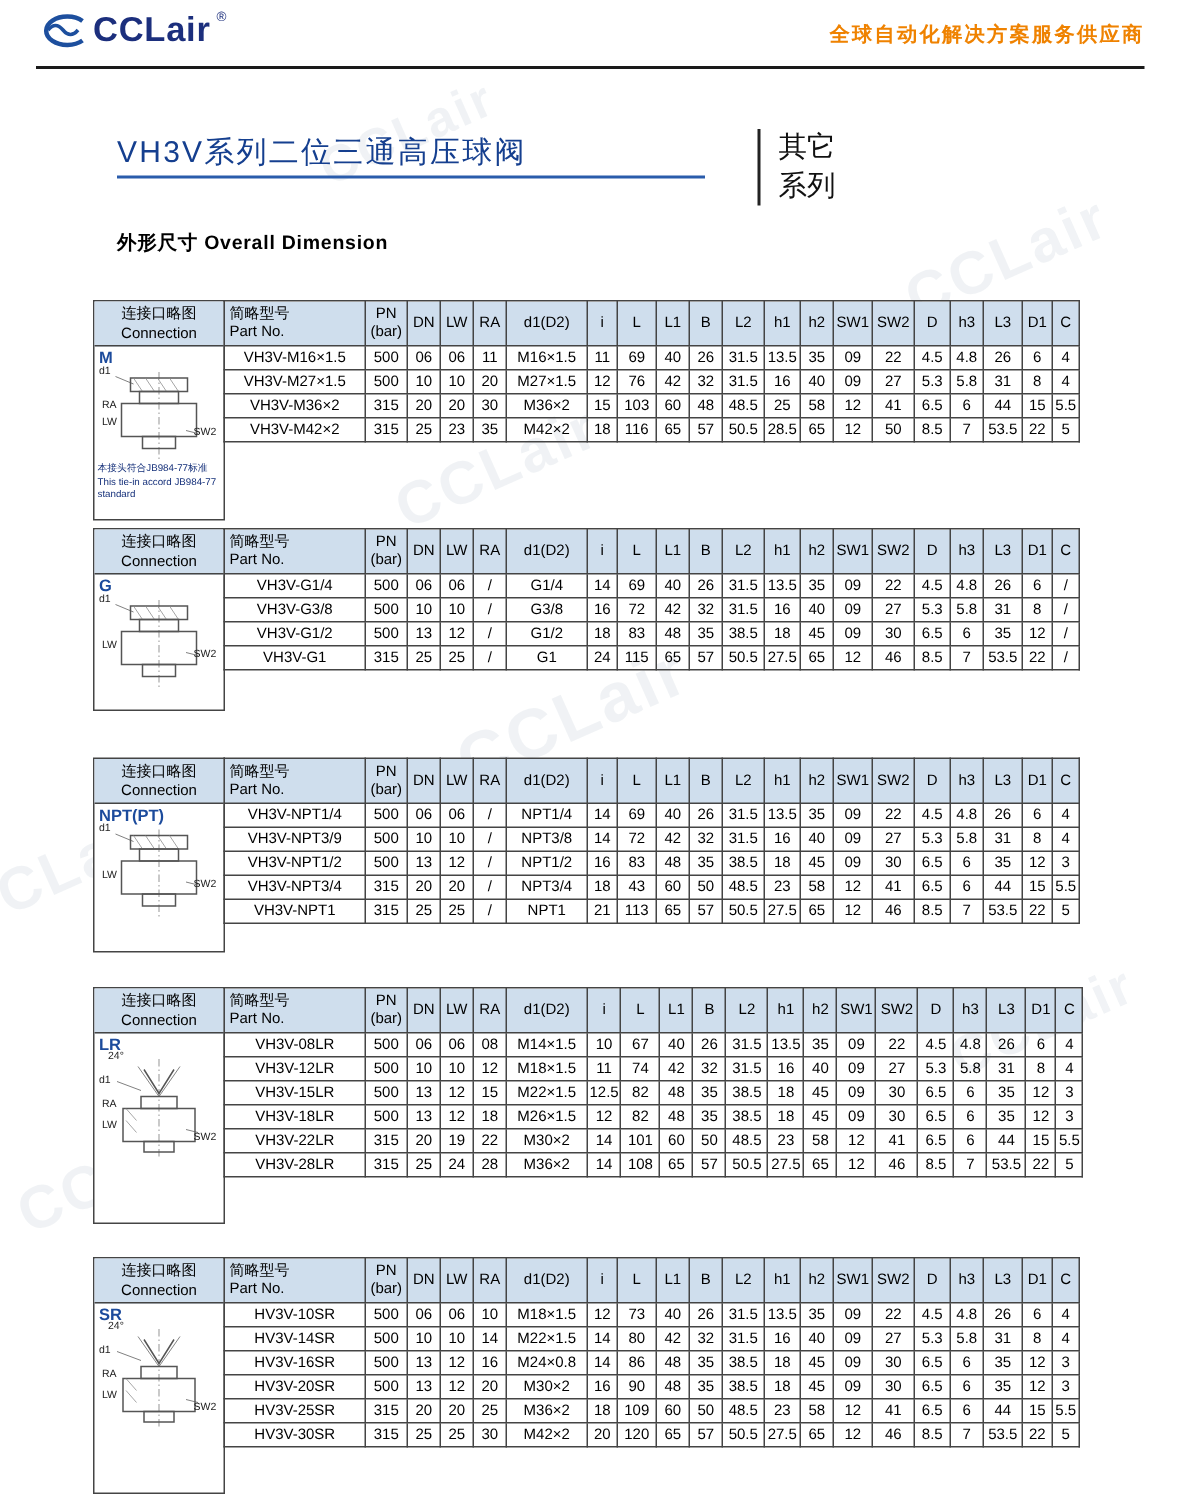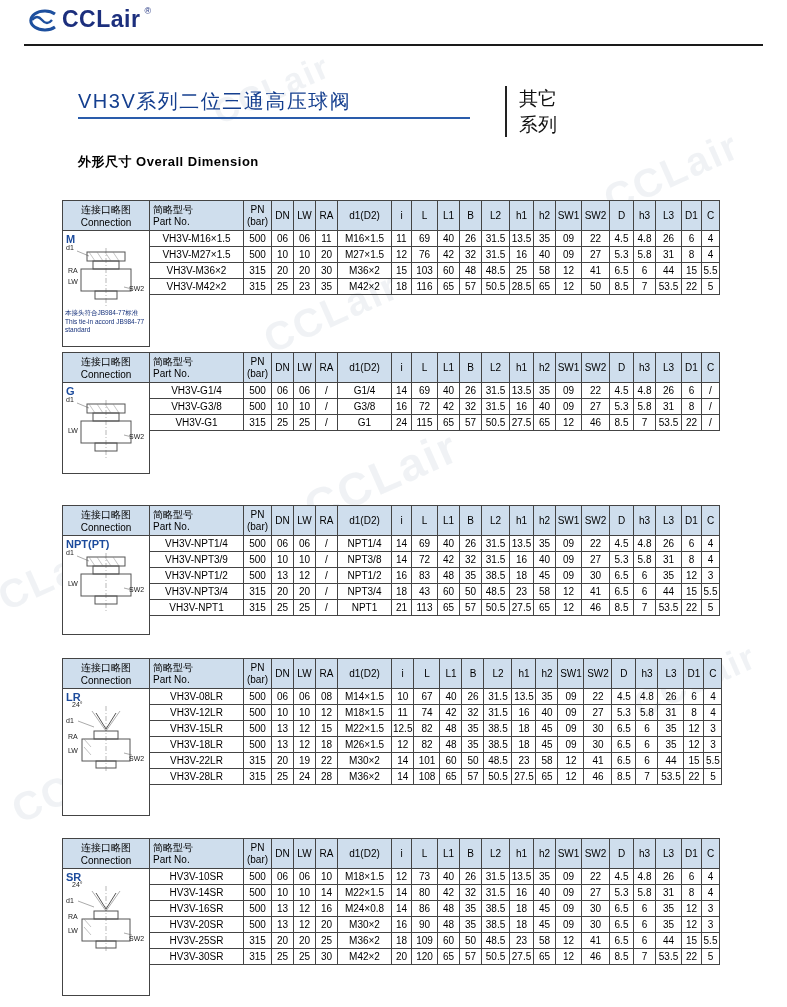--- a/index.html
+++ b/index.html
@@ -51,20 +51,21 @@
   <div class="logo">
     <span>
       <svg width="34" height="24" viewBox="0 0 34 24">
         <path d="M31 6 A 14 9.5 0 1 0 31 19" stroke="#1d4f9e" stroke-width="3" fill="none"></path>
         <path d="M8 12 q 5 -6 10 0 q 5 6 10 0" stroke="#1d4f9e" stroke-width="2.4" fill="none"></path>
       </svg>
     </span>
     <span class="logo-text">CCLair</span>
     <span class="logo-reg">®</span>
   </div>
+  <div class="tagline">全球自动化解决方案服务供应商</div>
 </div>
 <div class="rule"></div>
 
 <div class="titleblock">
   <div class="title-zh">VH3V系列二位三通高压球阀</div>
   <div class="title-underline"></div>
 </div>
 <div class="series">
   <div>其它</div>
   <div>系列</div>
@@ -361,20 +362,42 @@
           <td>40</td>
           <td>09</td>
           <td>27</td>
           <td>5.3</td>
           <td>5.8</td>
           <td>31</td>
           <td>8</td>
           <td>/</td>
         </tr>
         <tr>
+          <td>VH3V-G1/2</td>
+          <td>500</td>
+          <td>13</td>
+          <td>12</td>
+          <td>/</td>
+          <td>G1/2</td>
+          <td>18</td>
+          <td>83</td>
+          <td>48</td>
+          <td>35</td>
+          <td>38.5</td>
+          <td>18</td>
+          <td>45</td>
+          <td>09</td>
+          <td>30</td>
+          <td>6.5</td>
+          <td>6</td>
+          <td>35</td>
+          <td>12</td>
+          <td>/</td>
+        </tr>
+        <tr>
           <td>VH3V-G1</td>
           <td>315</td>
           <td>25</td>
           <td>25</td>
           <td>/</td>
           <td>G1</td>
           <td>24</td>
           <td>115</td>
           <td>65</td>
           <td>57</td>

